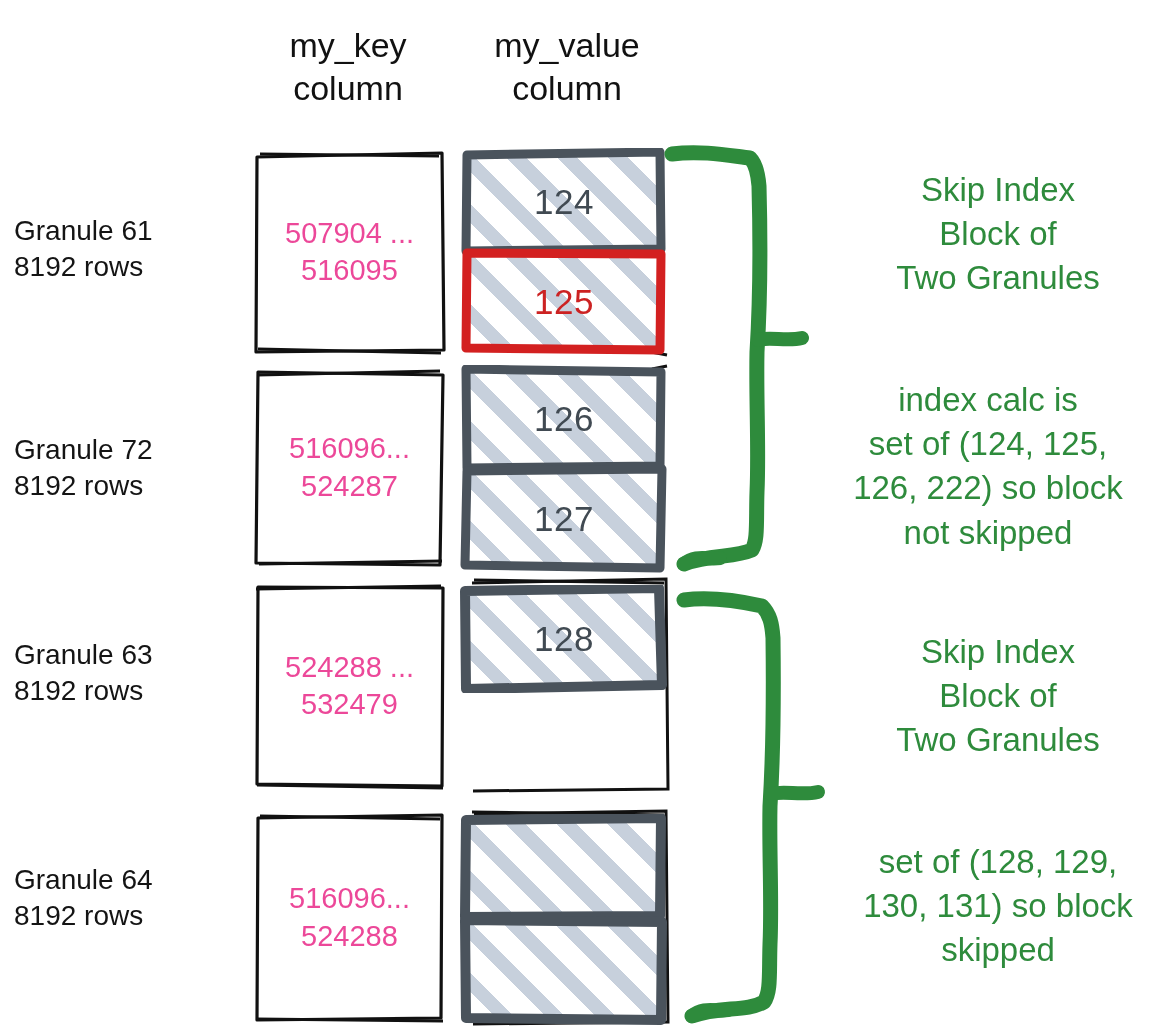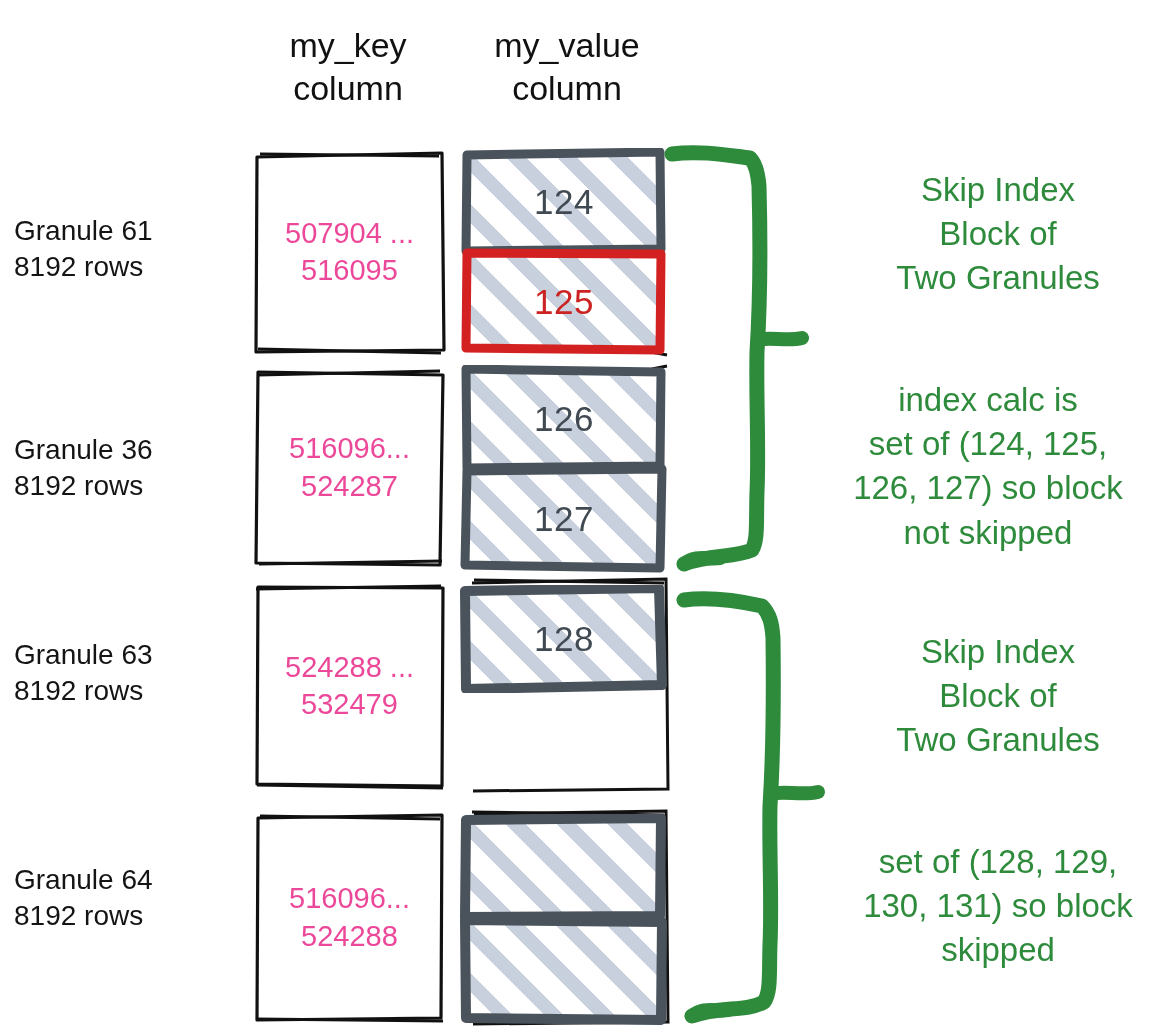--- a/index.html
+++ b/index.html
@@ -136,21 +136,21 @@
     <div class="cell-num">124</div>
   </div>
   <div class="value-cell highlight" style="top:104px; height:96px;">
     <svg class="cell-border" viewBox="0 0 208 108" preserveAspectRatio="none">
       <path d="M7,5 L201,6 L200,102 L6,100 Z" fill="none" stroke="#d32020" stroke-width="9" stroke-linejoin="round" stroke-linecap="round"></path>
     </svg>
     <div class="cell-num">125</div>
   </div>
 </div>
 
-<div class="granule-label" style="top:432px">Granule 36
+<div class="granule-label" style="top:432px">Granule 72
 8192 rows</div>
 
 <div class="key-box" style="top:367px; height:202px;">
   <svg class="sketch-rect" viewBox="0 0 193 202" preserveAspectRatio="none">
     <path d="M5,5 L190,8 L187,198 L3,196 Z" fill="#ffffff" stroke="#111111" stroke-width="3.2" stroke-linejoin="round"></path>
     <path d="M4,8 L187,4" fill="none" stroke="#111111" stroke-width="3"></path>
     <path d="M6,197 L189,194" fill="none" stroke="#111111" stroke-width="3"></path>
   </svg>
   <div class="key-text">516096...
 524287</div>
@@ -250,21 +250,21 @@
   <path d="M109,206 C122,202 138,208 156,204" fill="none" stroke="#2e8b3c" stroke-width="14" stroke-linecap="round"></path>
   <path d="M30,428 C42,418 54,424 66,422" fill="none" stroke="#2e8b3c" stroke-width="14" stroke-linecap="round"></path>
 </svg>
 
 <div class="note" style="left:820px; top:168px; width:356px;">Skip Index
 Block of
 Two Granules</div>
 
 <div class="note" style="left:800px; top:378px; width:376px;">index calc is
 set of (124, 125,
-126, 127) so block
+126, 222) so block
 not skipped</div>
 
 <div class="note" style="left:820px; top:630px; width:356px;">Skip Index
 Block of
 Two Granules</div>
 
 <div class="note" style="left:820px; top:840px; width:356px;">set of (128, 129,
 130, 131) so block
 skipped</div>
 

